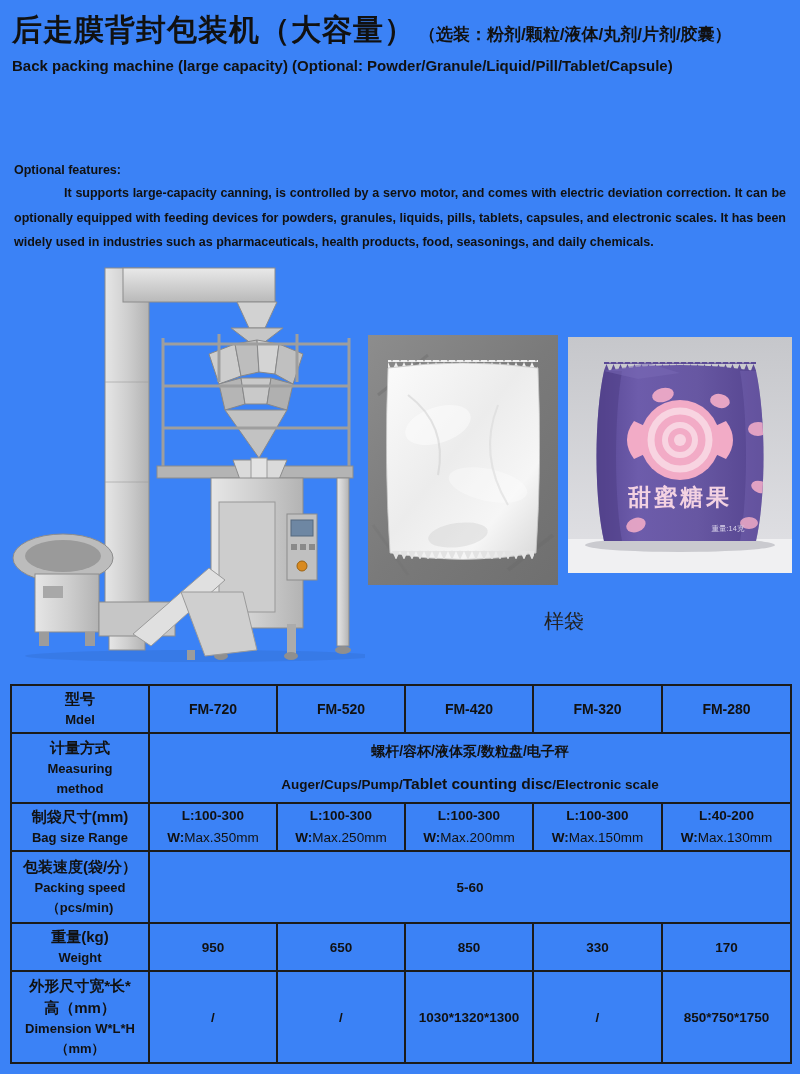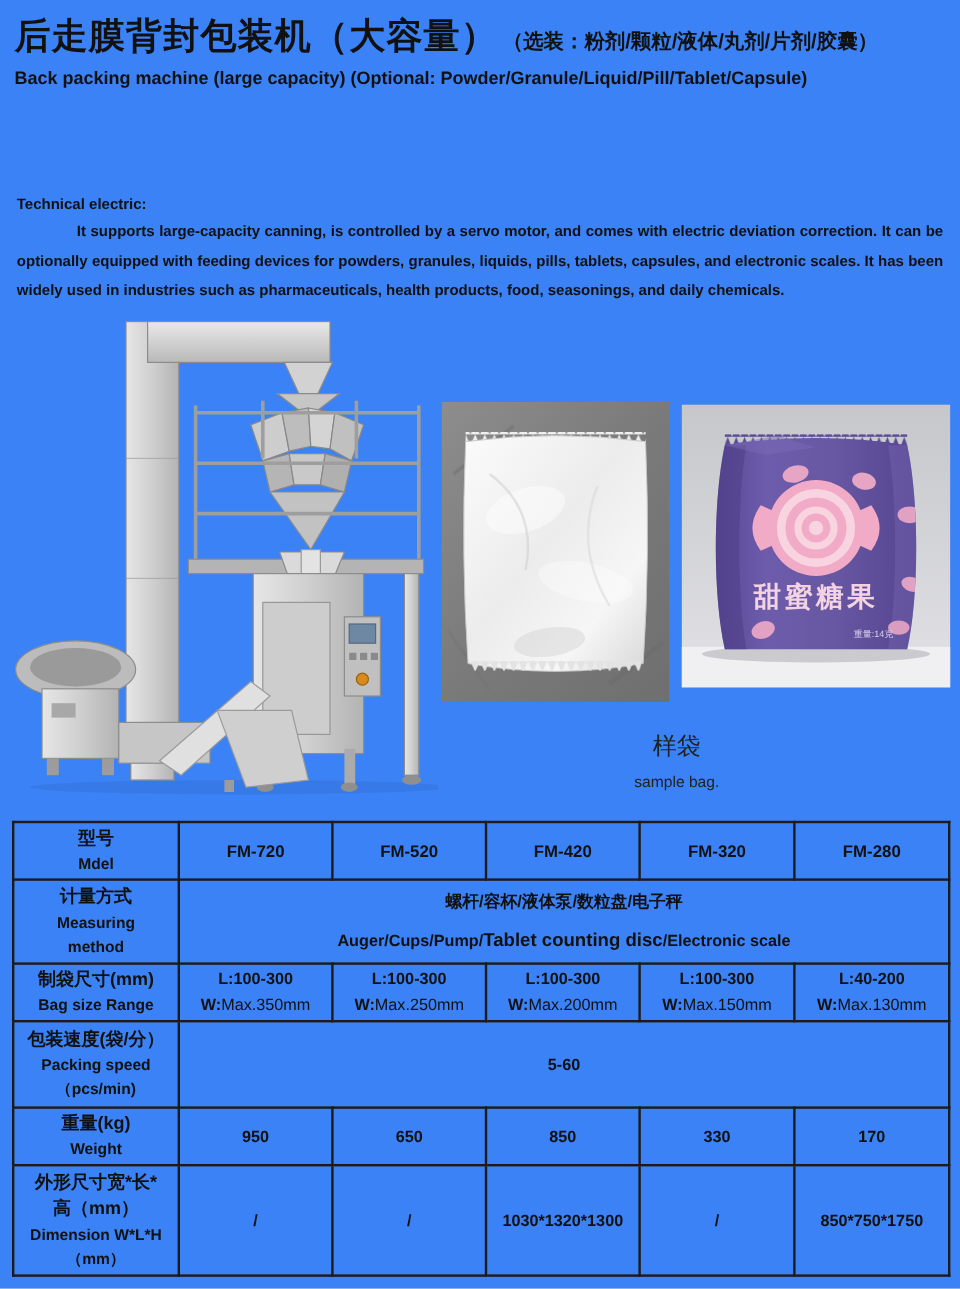--- a/index.html
+++ b/index.html
@@ -47,21 +47,21 @@
 </head>
 <body>
 
 <div class="page">
 
   <div class="abs title-row">
     <span class="title-zh">后走膜背封包装机（大容量）</span><span class="title-opt">（选装：粉剂/颗粒/液体/丸剂/片剂/胶囊）</span>
   </div>
   <div class="abs subtitle">Back packing machine (large capacity) (Optional: Powder/Granule/Liquid/Pill/Tablet/Capsule)</div>
 
-  <div class="abs en-head">Technical electric:</div>
+  <div class="abs en-head">Optional features:</div>
   <p class="abs en-para">It supports large-capacity canning, is controlled by a servo motor, and comes with electric deviation correction. It can be optionally equipped with feeding devices for powders, granules, liquids, pills, tablets, capsules, and electronic scales. It has been widely used in industries such as pharmaceuticals, health products, food, seasonings, and daily chemicals.</p>
 
   <div class="abs media">
 
     <svg class="machine-svg" width="360" height="402" viewBox="0 0 360 402">
       <defs>
         <linearGradient id="gSteel" x1="0" y1="0" x2="1" y2="0">
           <stop offset="0" stop-color="#e6e6e6"></stop>
             <stop offset="0.5" stop-color="#cfcfcf"></stop>
             <stop offset="1" stop-color="#b3b3b3"></stop>
@@ -211,21 +211,20 @@
         <circle cx="112" cy="103" r="29" fill="none" stroke="#f8d4e1" stroke-width="7"></circle>
         <circle cx="112" cy="103" r="15" fill="none" stroke="#f8d4e1" stroke-width="6"></circle>
         <circle cx="112" cy="103" r="6" fill="#f8d4e1"></circle>
       </g>
       <text x="112" y="168" text-anchor="middle" font-size="23" font-weight="bold" letter-spacing="3" fill="#f3d2e2">甜蜜糖果</text>
       <text x="160" y="194" text-anchor="middle" font-size="7.5" fill="#d9d2ea">重量:14克</text>
     </svg>
 
     <div class="bag-caption">
       <div class="cap-zh">样袋</div>
-      <div class="cap-en">sample bag.</div>
     </div>
   </div>
 
   <table class="spec">
     <colgroup>
       <col style="width:138px">
         <col style="width:128px">
         <col style="width:128px">
         <col style="width:128px">
         <col style="width:129px">

